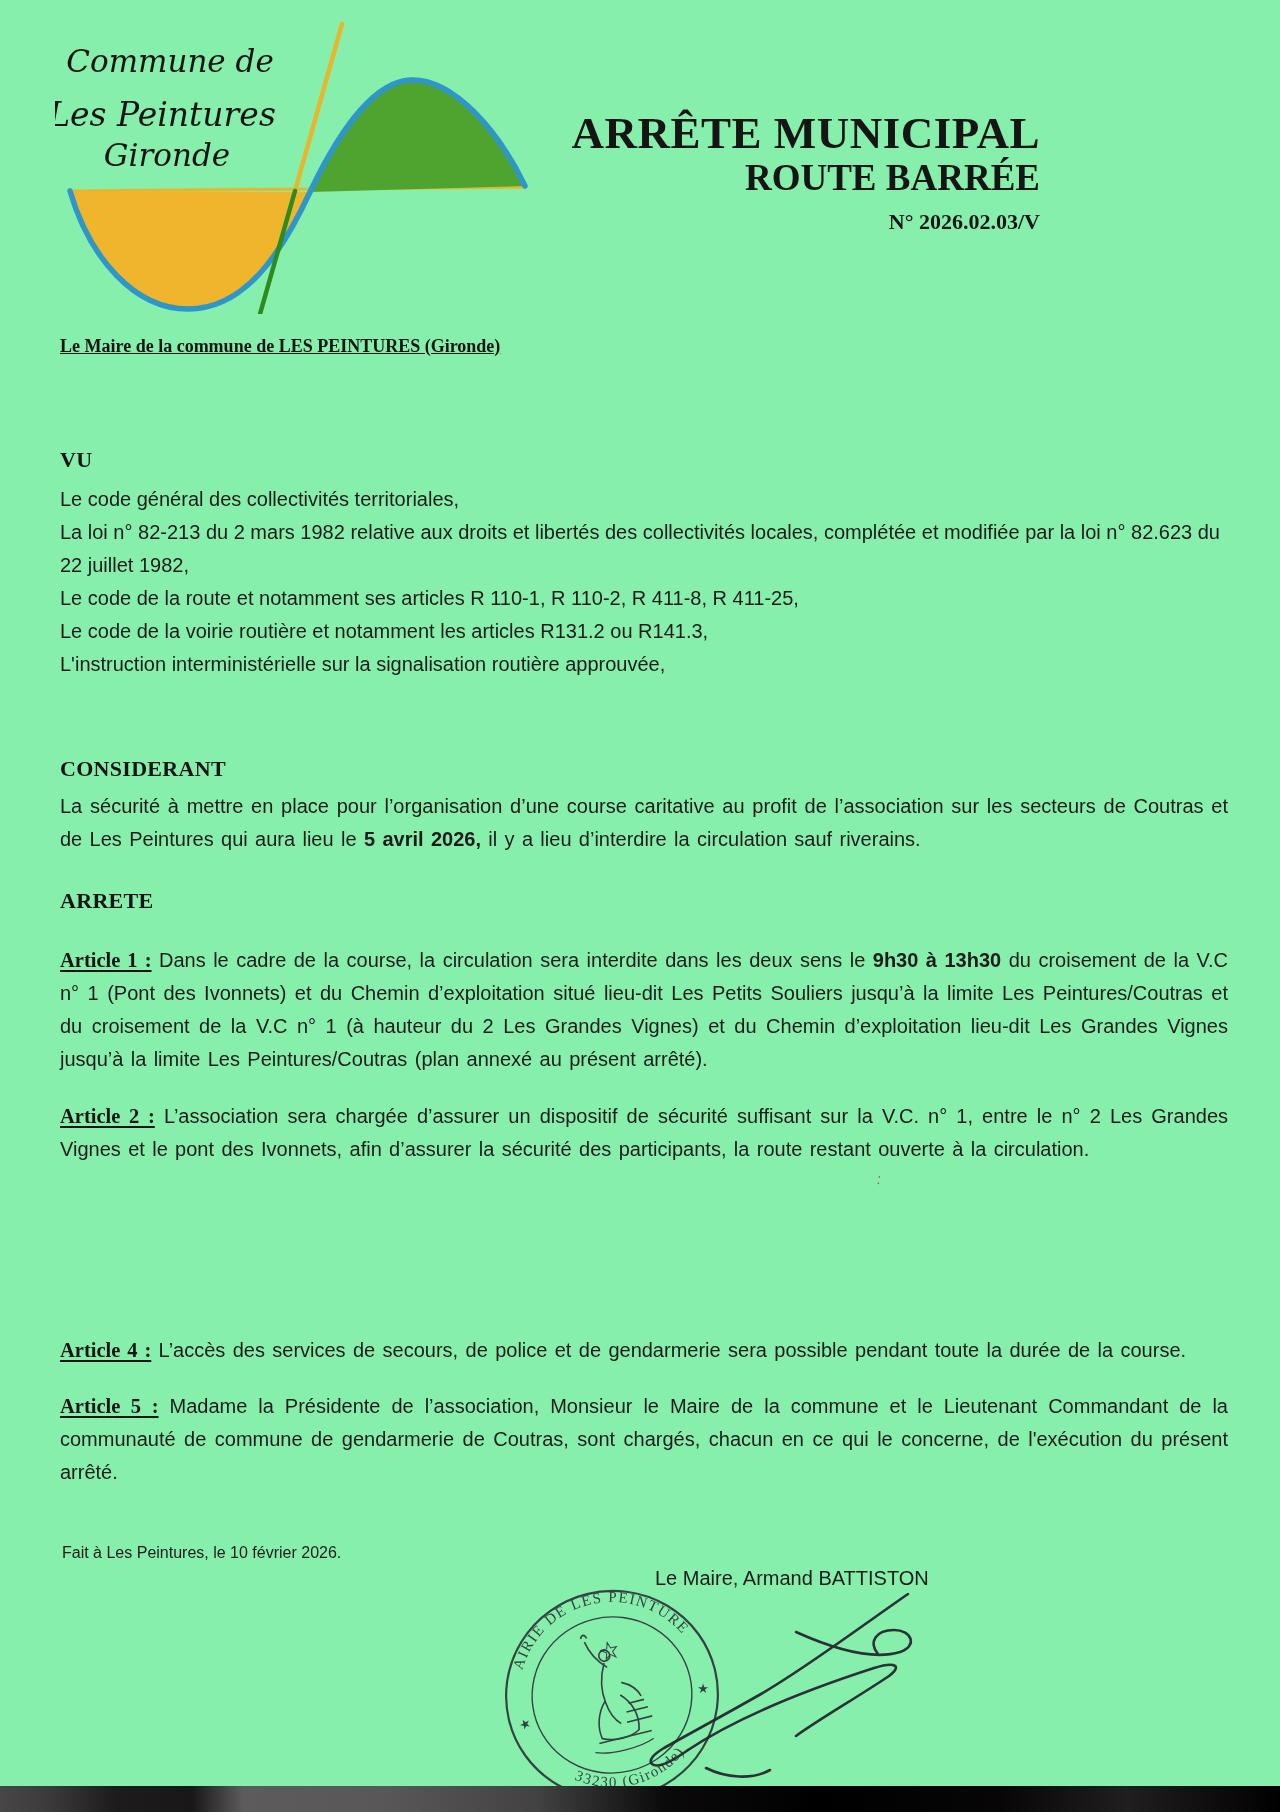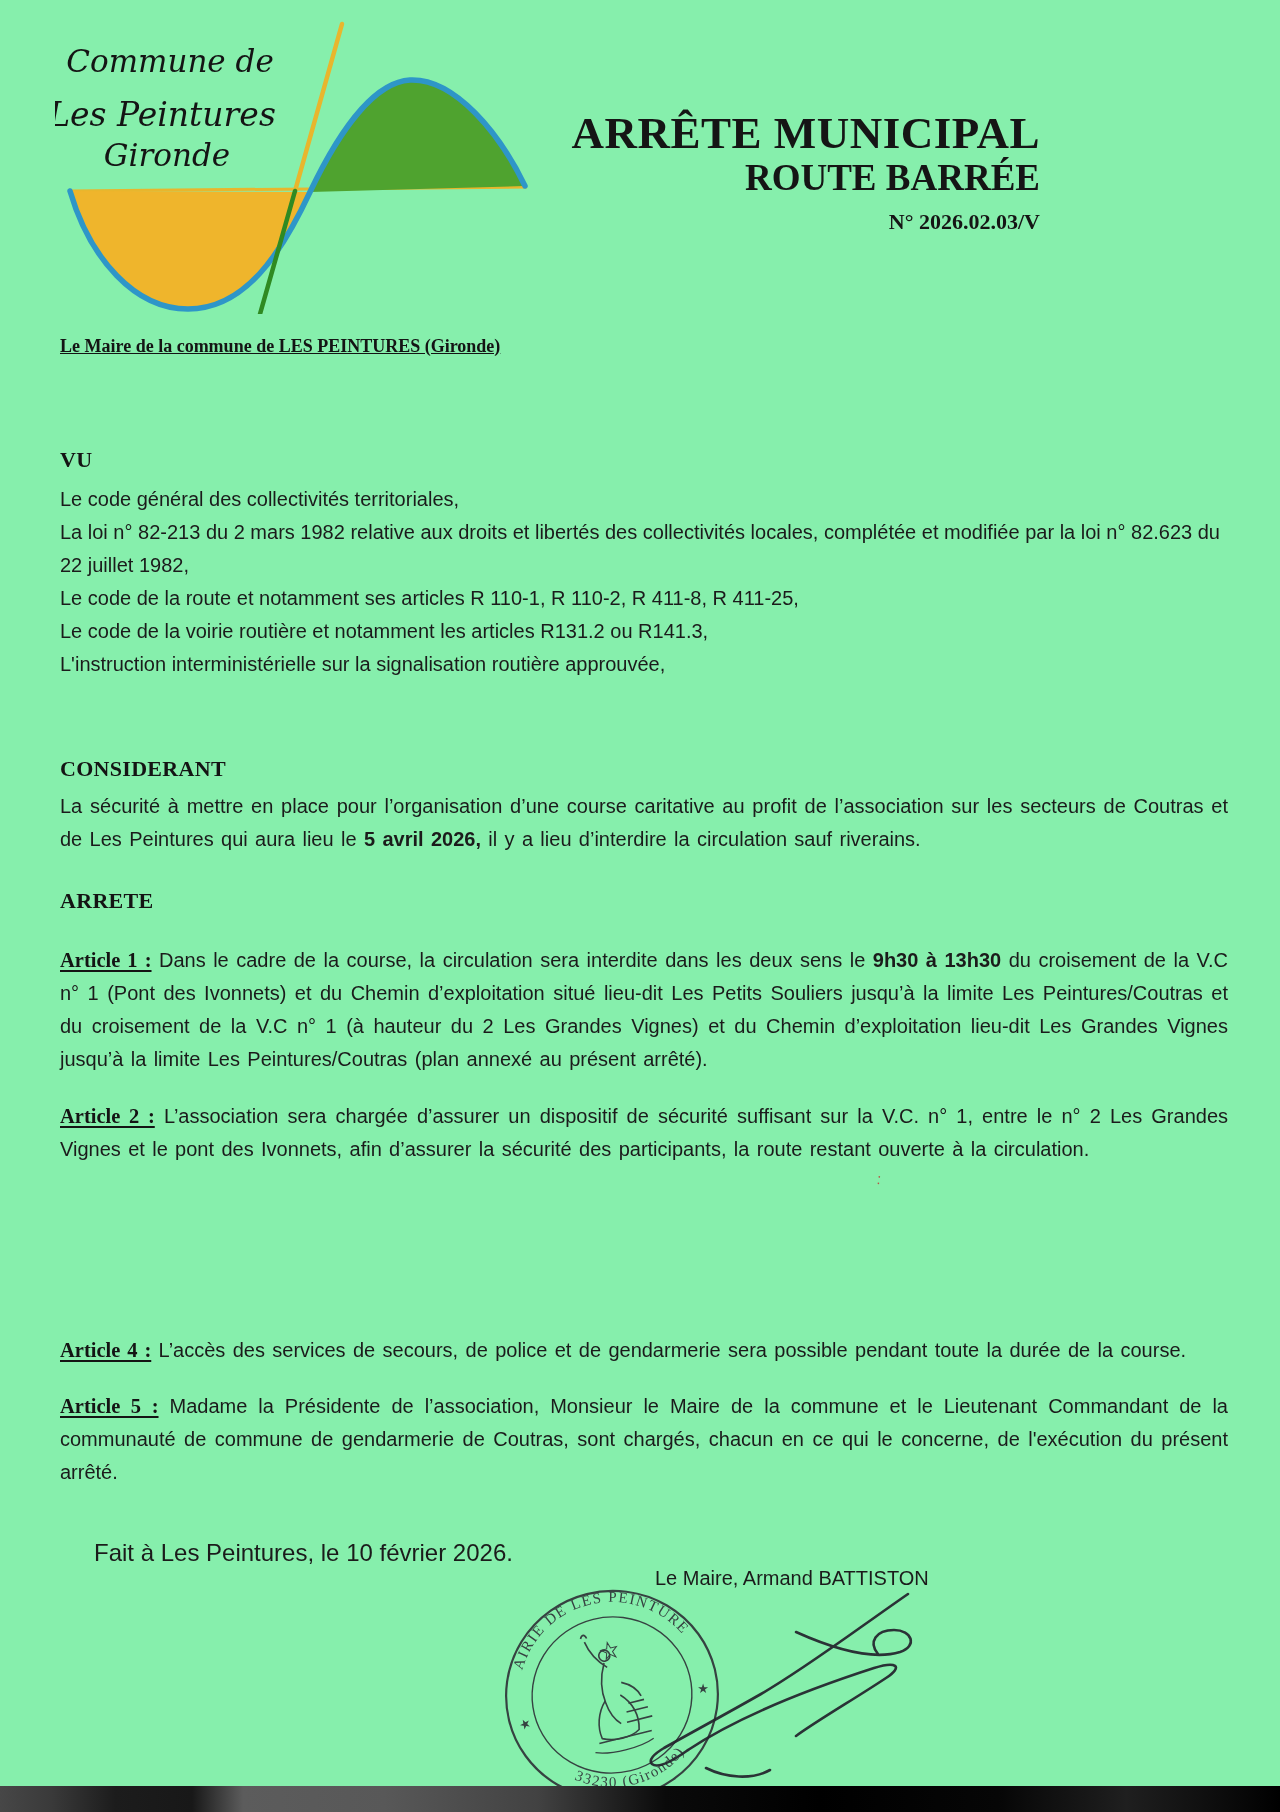--- a/index.html
+++ b/index.html
@@ -36,21 +36,21 @@
   .article-5 { top:1390px; }
   .article-label {
     font-family:"Liberation Serif", serif; font-weight:bold; font-size:20.5px;
     text-decoration:underline; text-underline-offset:3px; text-decoration-thickness:1.5px;
     color:#141414;
   }
   .article b, .vu-body b, .considerant-p b { font-weight:700; }
 
   .red-mark { left:877px; top:1170px; color:#c03a31; font-size:15px; transform:rotate(8deg); opacity:0.85; }
 
-  .fait-line  { left:62px;  top:1536px; font-size:24px;margin-left:32px; }
+  .fait-line  { left:62px;  top:1536px; font-size:16px; }
   .signatory  { left:655px; top:1562px; font-size:20px;text-align:center; }
 
   .logo-svg      { left:55px;  top:14px;   width:480px; height:300px; }
   .stamp-svg     { left:477px; top:1560px; width:270px; height:270px; }
   .signature-svg { left:556px; top:1572px; width:370px; height:230px; }
 
   .bottom-bar {
     left:0; top:1786px; width:1280px; height:26px;
     background:linear-gradient(90deg,
       #474747 0%, #3a3a3a 4%, #1c1c1c 9%, #181818 15%,

